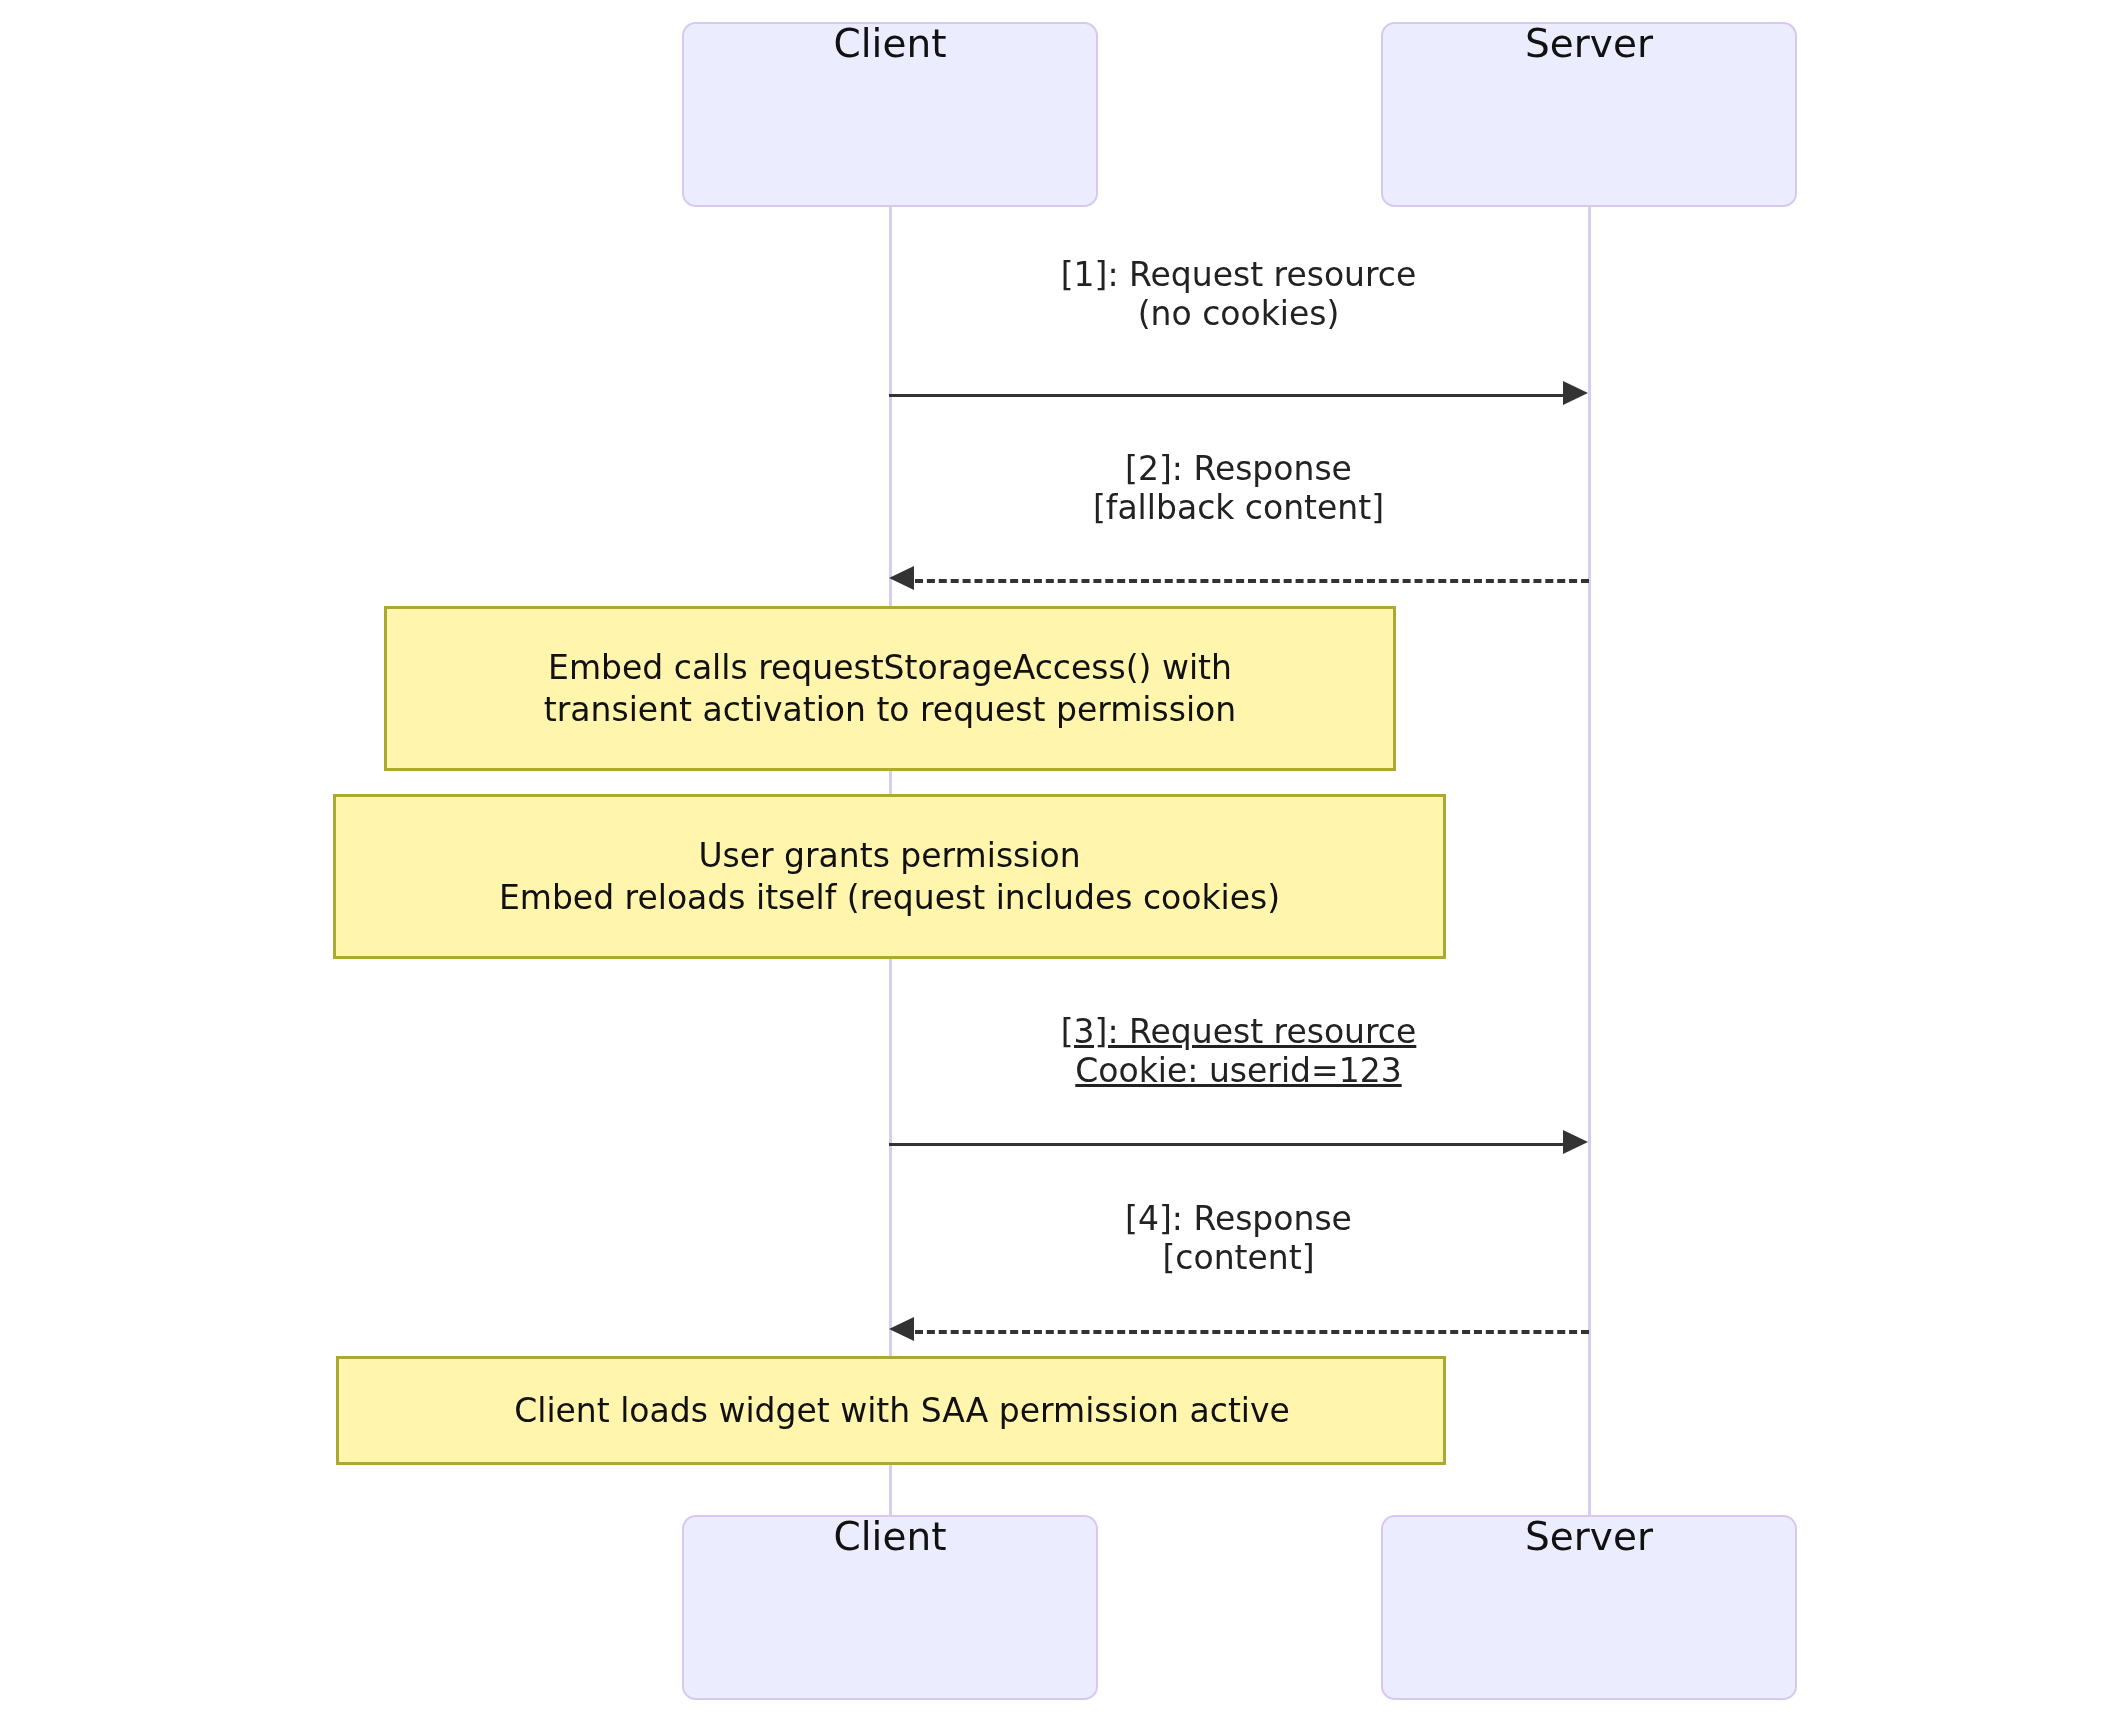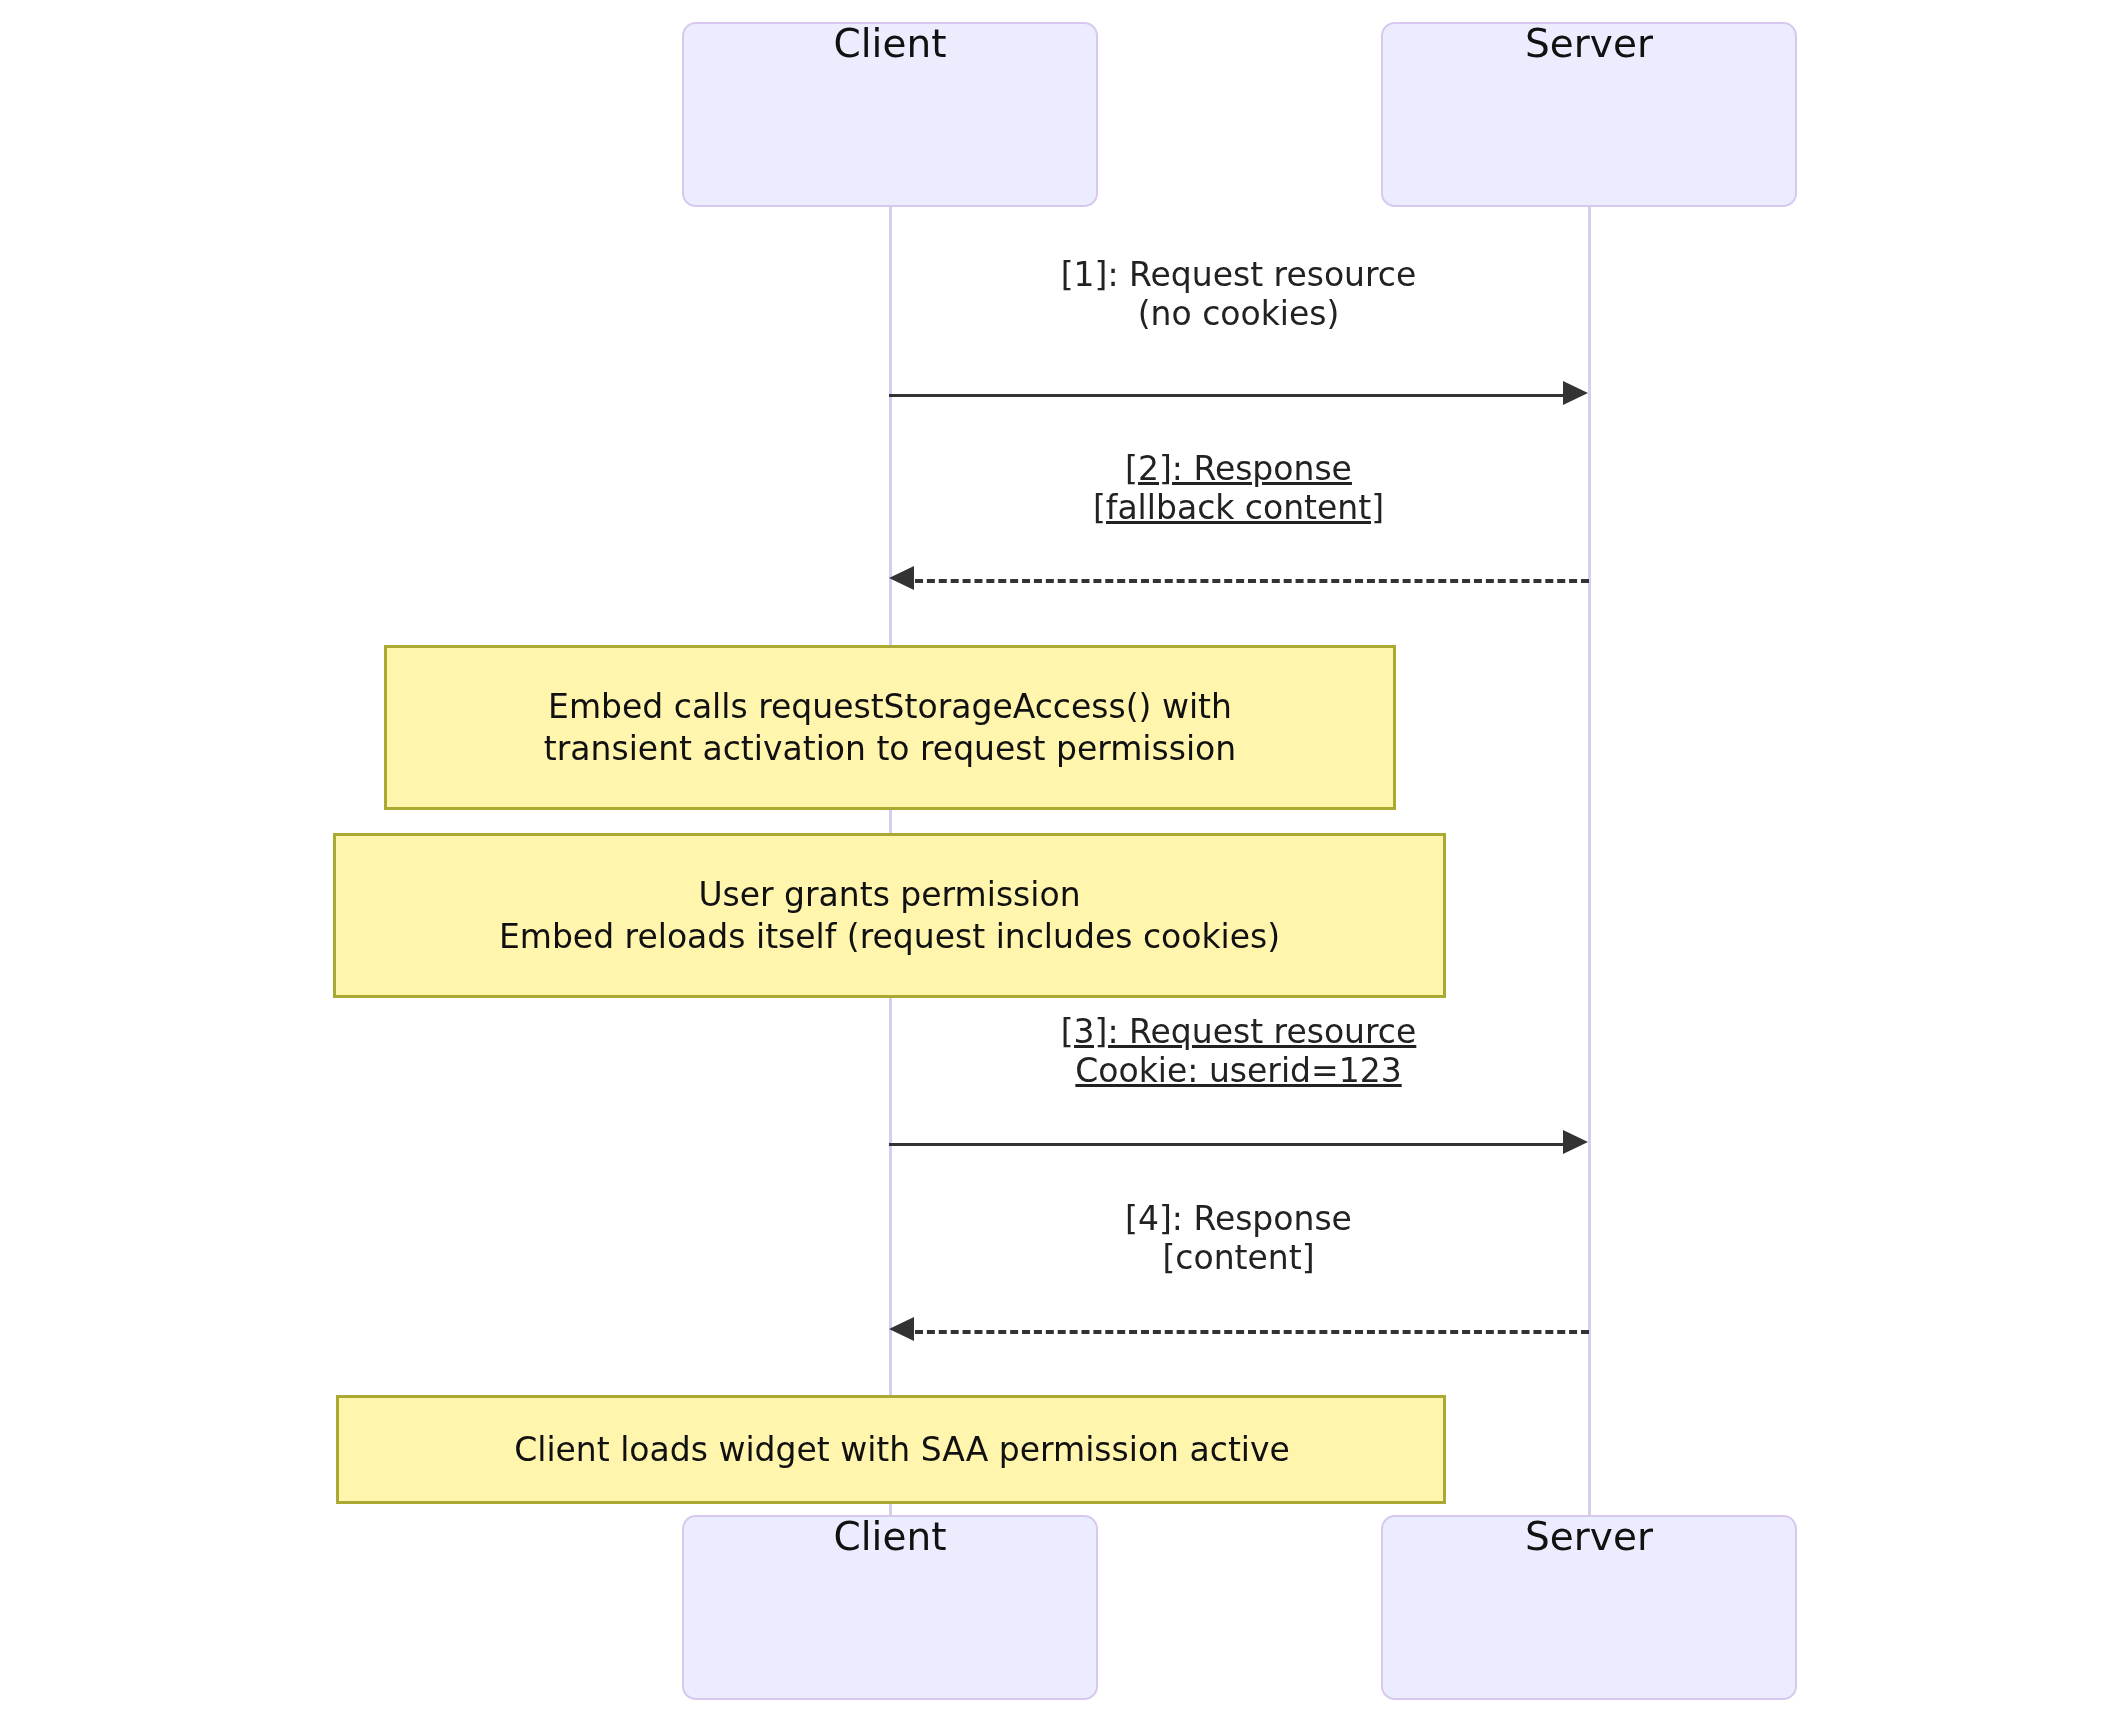--- a/index.html
+++ b/index.html
@@ -85,21 +85,20 @@
   
   .note-box {
     position: absolute;
     box-sizing: border-box;
     background: #fff5ad;
     border: 3px solid #aaaa33;
     display: flex;
     align-items: center;
     justify-content: center;
     text-align: center;
-    margin-top: 39px;
   }
   .note-text {
     font-size: 33px;
     color: #111111;
     line-height: 1.25;
     white-space: pre-line;
     padding: 0 11.8px;
   }
 </style>
 </head>
@@ -117,21 +116,21 @@
     <span class="actor-label">Server</span>
   </div>
 
   <div class="msg-label" style="left:889px; top:256px; width:699px;">[1]: Request resource
 (no cookies)</div>
   <div class="message" style="left:889px; top:394px; width:699px;">
     <div class="msg-line" style="width:674px;"></div>
     <div class="arrow-head right" style="left:674px;"></div>
   </div>
 
-  <div class="msg-label" style="left:889px; top:450px; width:699px;text-decoration:underline;">[2]: Response
+  <div class="msg-label" style="left:889px; top:450px; width:699px;">[2]: Response
 [fallback content]</div>
   <div class="message" style="left:889px; top:579px; width:699px;">
     <div class="msg-line dashed" style="left:25.6px; width:674px;"></div>
     <div class="arrow-head left" style="left:0px;"></div>
   </div>
 
   <div class="note-box" style="left:384px; top:606px; width:1012px; height:165px;">
     <span class="note-text">Embed calls requestStorageAccess() with
 transient activation to request permission</span>
   </div>

